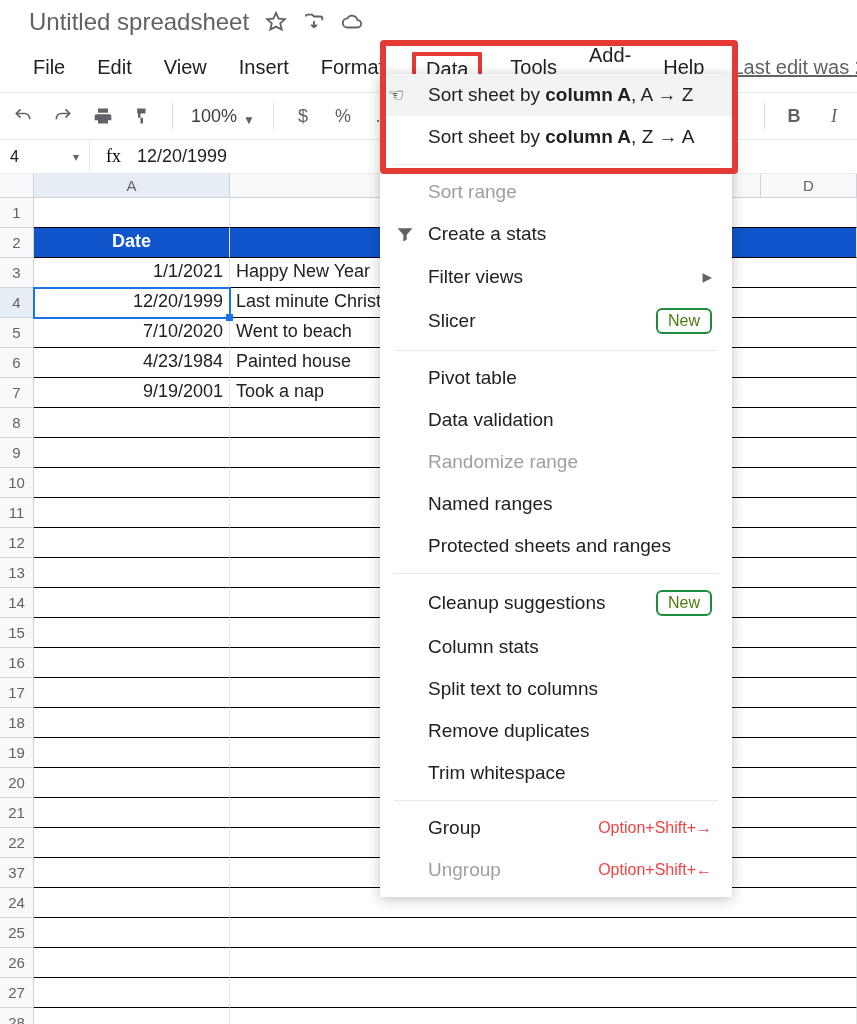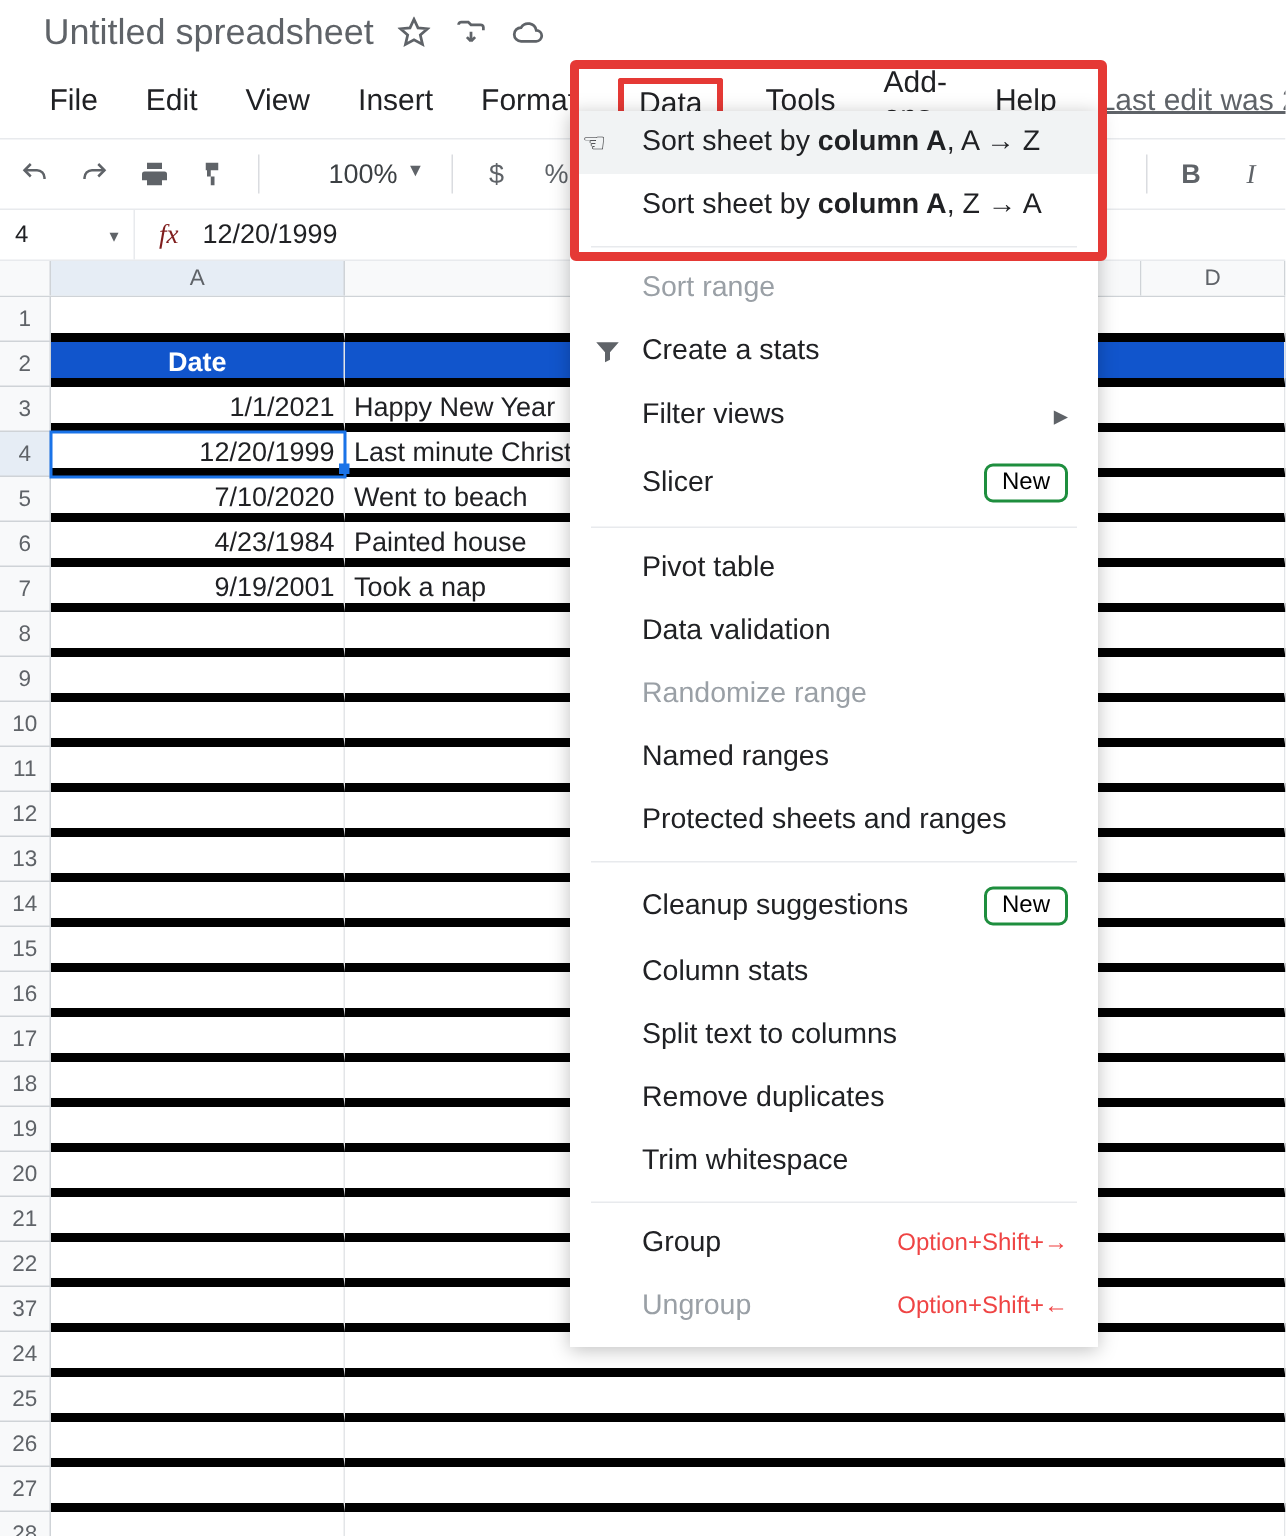--- a/index.html
+++ b/index.html
@@ -65,43 +65,42 @@
   .toolbar {
     display: flex;
     align-items: center;
     padding: 10px 12px;
     border-top: 1px solid #e8eaed;
     border-bottom: 1px solid #e8eaed;
     gap: 18px;
     color: #5f6368;
   }
   .toolbar .tb { width: 22px; height: 22px; display:flex; align-items:center; justify-content:center; }
-  .zoom { display:flex; align-items:flex-start; gap:6px; font-size:18px; color:#3c4043;margin-left:28px; }
+  .zoom { display:flex; align-items:flex-end; gap:6px; font-size:18px; color:#3c4043; }
   .toolbar-right { margin-left:auto; display:flex; align-items:center; gap:18px; }
   .divider { width:1px; height:26px; background:#dadce0; }
   .formula-bar {
     display:flex;
     align-items:center;
     border-bottom: 1px solid #e8eaed;
     height: 34px;
   }
   .name-box {
     width: 90px;
     padding: 0 10px;
     display:flex;
     align-items:center;
     justify-content:space-between;
     font-size: 16px;
     border-right:1px solid #e8eaed;
     height:100%;
   }
   .fx {
-    font-style: italic;
     font-family: Georgia, serif;
-    color:#7f1d1d;
+    color:#000000;
     padding: 0 16px;
   }
   .formula-val { font-size: 18px; }
   .col-headers {
     display:flex;
     border-bottom:1px solid #cfd3d7;
     height:24px;
   }
   .corner { width:34px; border-right:1px solid #cfd3d7; background:#f8f9fa; }
   .col-h {
@@ -122,21 +121,21 @@
     border-right:1px solid #cfd3d7;
     border-bottom:1px solid #cfd3d7;
     background:#f8f9fa;
     font-size:15px;
     color:#5f6368;
     text-align:center;
     line-height:30px;
   }
   .cell {
     border-right:1px solid #e3e5e8;
-    border-bottom:6px solid #000000;
+    border-bottom:1px solid #000000;
     padding: 3px 6px;
     font-size:18px;
     white-space:nowrap;
     overflow:visible;
   }
   .cA { width:196px; text-align:right; }
   .cB { width:627px; text-align:left; }
   .header-cell {
     background:#1155cc;
     color:#fff;
@@ -198,21 +197,21 @@
     color:#ef4444;
     font-size:16px;
   }
   .dd-item .submenu-arrow {
     margin-left:auto;
     color:#5f6368;
   }
   .new-badge {
     margin-left:auto;
     border:2px solid #1e8e3e;
-    color:#000000;
+    color:#4d7c0f;
     border-radius:6px;
     padding:2px 10px;
     font-size:16px;
     font-weight:500;
   }
   .cursor-icon {
     position:absolute;
     left:8px;
     font-size:18px;
   }

